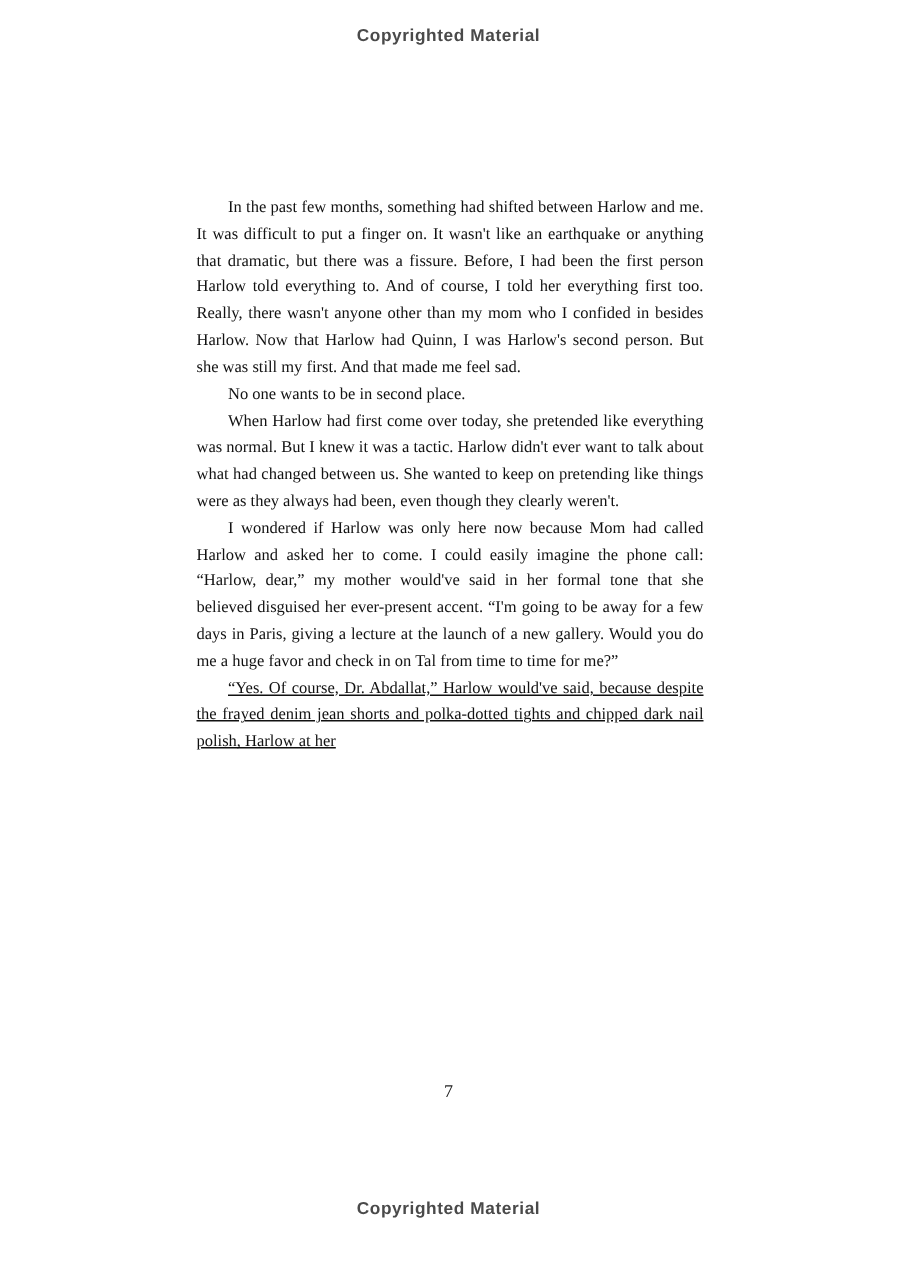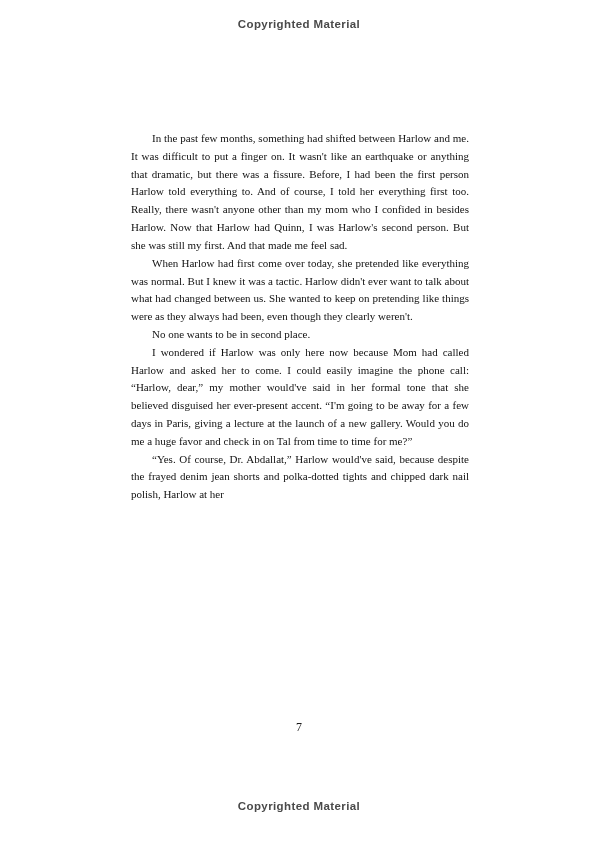--- a/index.html
+++ b/index.html
@@ -48,42 +48,43 @@
     text-align: justify;
     text-justify: inter-word;
     hyphens: none;
   }
   .para {
     margin: 0;
     text-indent: 21px;
   }
   .para:last-child {
     text-align-last: left;
+    text-decoration: underline;
   }
   .folio {
     position: absolute;
     left: 0;
     top: 720px;
     width: 100%;
     text-align: center;
     font-size: 12px;
     color: #1a1a1a;
   }
 </style>
 </head>
 <body>
 
 <div class="page">
 
   <div class="watermark watermark-top">Copyrighted Material</div>
 
   <div class="text-block">
     <p class="para">In the past few months, something had shifted between Harlow and me. It was difficult to put a finger on. It wasn't like an earthquake or anything that dramatic, but there was a fissure. Before, I had been the first person Harlow told everything to. And of course, I told her everything first too. Really, there wasn't anyone other than my mom who I confided in besides Harlow. Now that Harlow had Quinn, I was Harlow's second person. But she was still my first. And that made me feel sad.</p>
+    <p class="para">No one wants to be in second place.</p>
     <p class="para">When Harlow had first come over today, she pretended like everything was normal. But I knew it was a tactic. Harlow didn't ever want to talk about what had changed between us. She wanted to keep on pretending like things were as they always had been, even though they clearly weren't.</p>
-    <p class="para">No one wants to be in second place.</p>
     <p class="para">I wondered if Harlow was only here now because Mom had called Harlow and asked her to come. I could easily imagine the phone call: “Harlow, dear,” my mother would've said in her formal tone that she believed disguised her ever-present accent. “I'm going to be away for a few days in Paris, giving a lecture at the launch of a new gallery. Would you do me a huge favor and check in on Tal from time to time for me?”</p>
     <p class="para">“Yes. Of course, Dr. Abdallat,” Harlow would've said, because despite the frayed denim jean shorts and polka-dotted tights and chipped dark nail polish, Harlow at her</p>
   </div>
 
   <div class="folio">7</div>
 
   <div class="watermark watermark-bottom">Copyrighted Material</div>
 
 </div>
 

